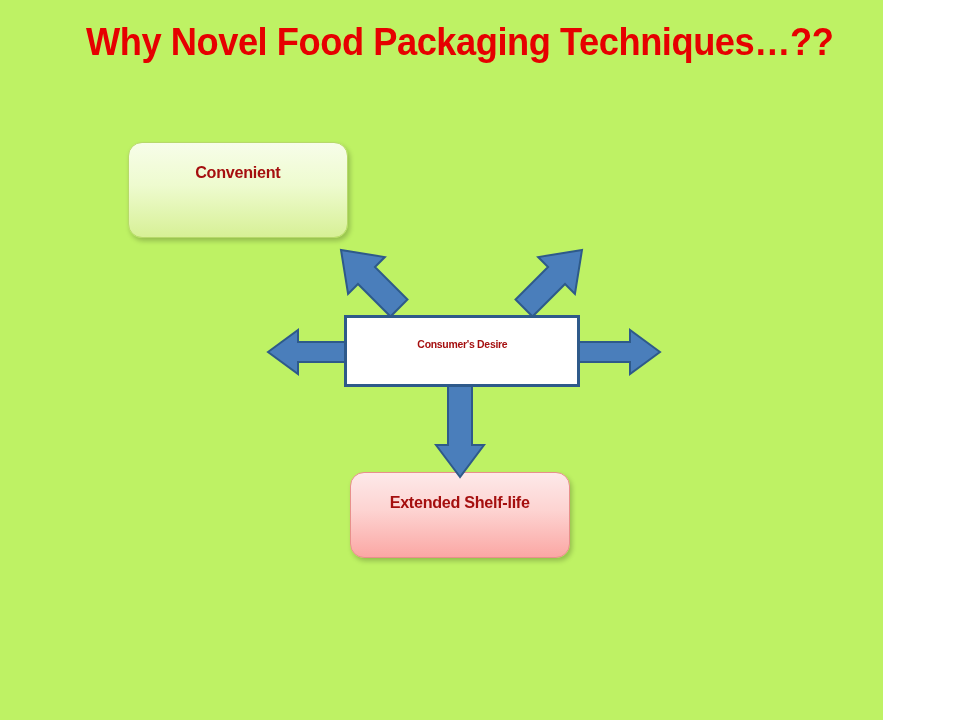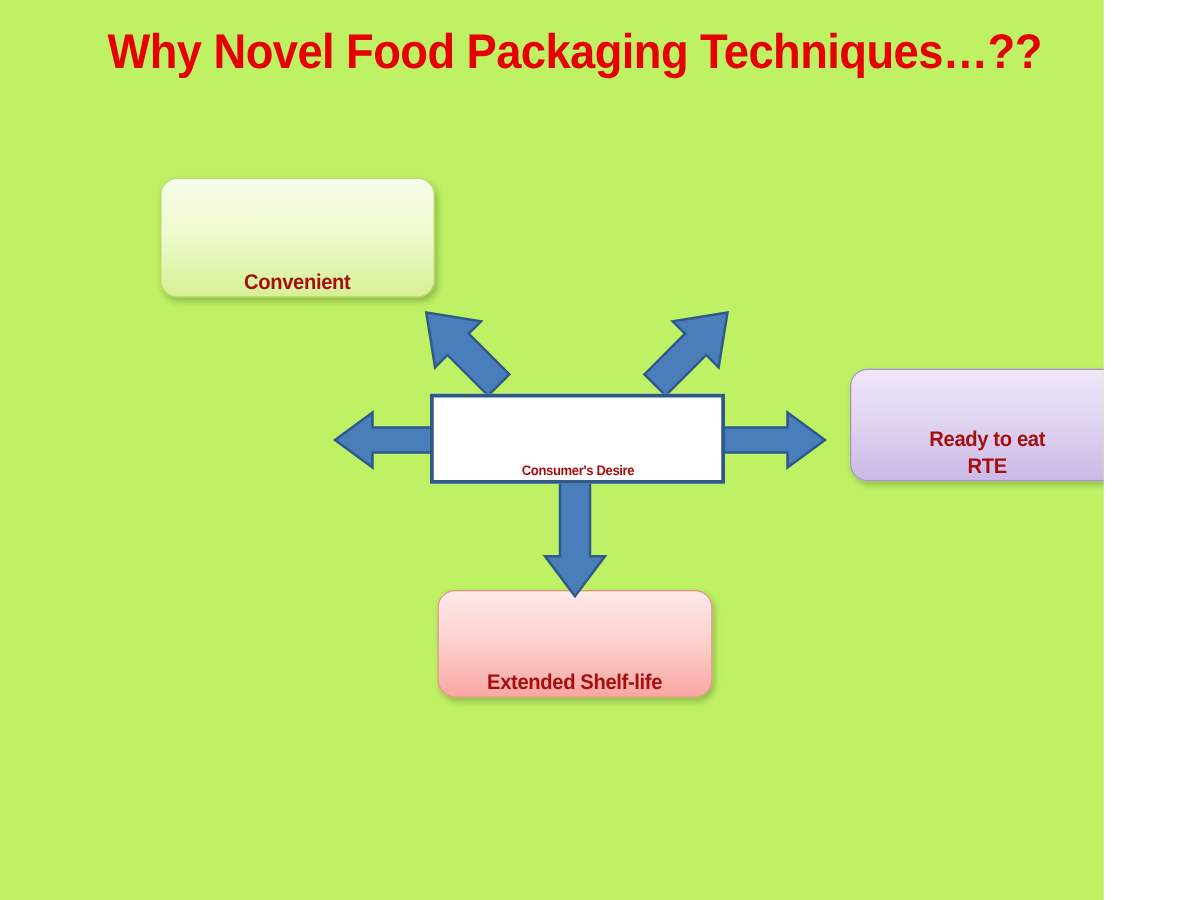--- a/index.html
+++ b/index.html
@@ -32,30 +32,30 @@
     white-space: nowrap;
     transform: scaleX(0.93);
     transform-origin: left center;
   }
 
   
   .node {
     position: absolute;
     box-sizing: border-box;
     display: flex;
-    align-items: flex-end;
+    align-items: flex-start;
     justify-content: center;
     text-align: center;
     border-radius: 14px;
     color: #a50f0f;
     font-weight: bold;
     font-size: 17px;
     line-height: 1.28;
     letter-spacing: -0.3px;
-    padding: 0 10px;
+    padding: 19px 10px;
     box-shadow: 2px 3px 5px rgba(0,0,0,0.22);
   }
   .node .label { display: block; white-space: pre-line; transform: scaleX(0.95); }
 
   
   .node-convenient {
     left: 128px; top: 142px; width: 220px; height: 96px;
     background: linear-gradient(to bottom, #f7fde9 0%, #eefbcf 45%, #d7f096 100%);
     border: 1px solid #b7d96a;
   }
@@ -142,24 +142,20 @@
       </g>
     </svg>
   </div>
 
   <div class="node node-convenient">
     <span class="label">Convenient</span>
   </div>
 
 
 
-  <div class="node node-rte">
-    <span class="label">Ready to eat
-RTE</span>
-  </div>
 
   <div class="node node-shelf">
     <span class="label">Extended Shelf-life</span>
   </div>
 
   <div class="node node-center">
     <span class="label">Consumer's Desire</span>
   </div>
 
 </div>

